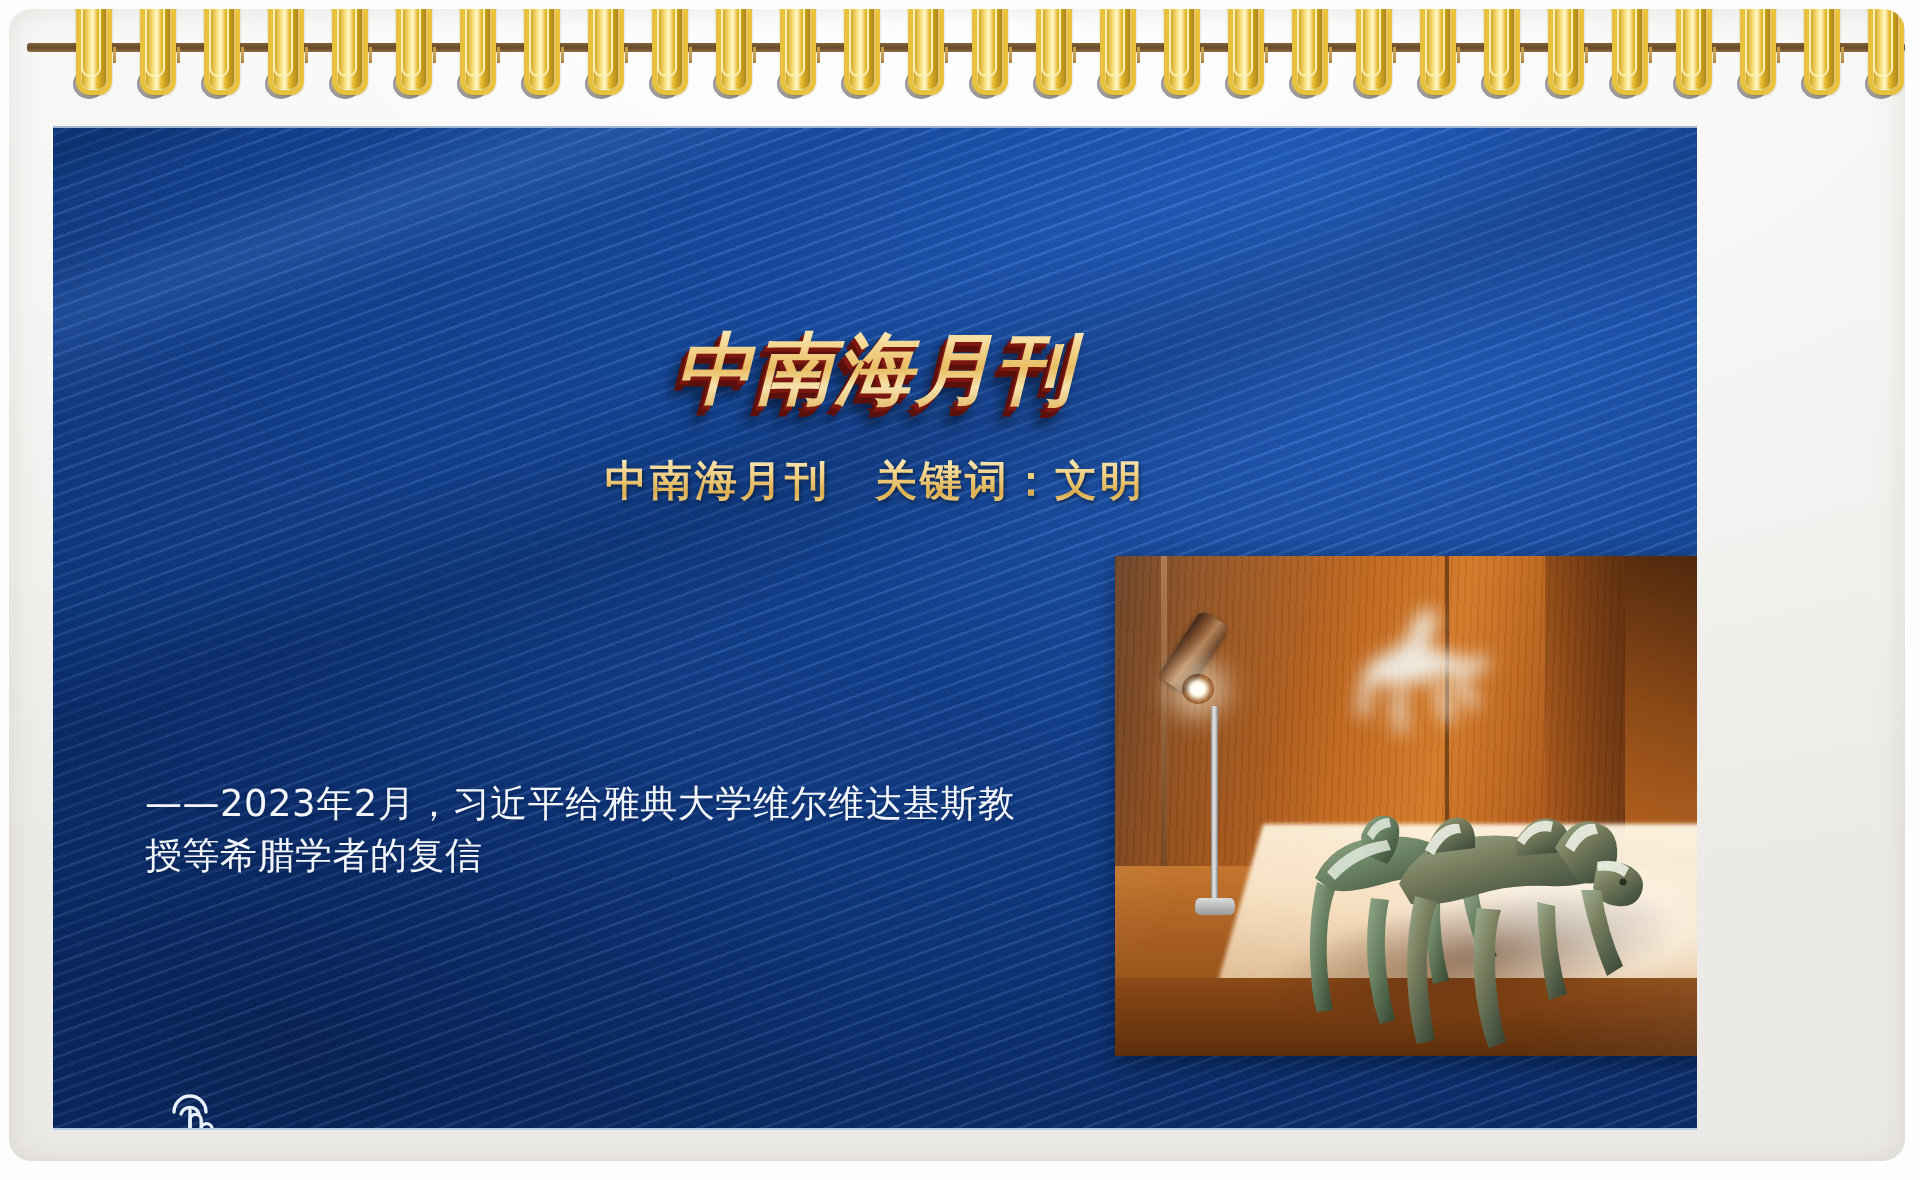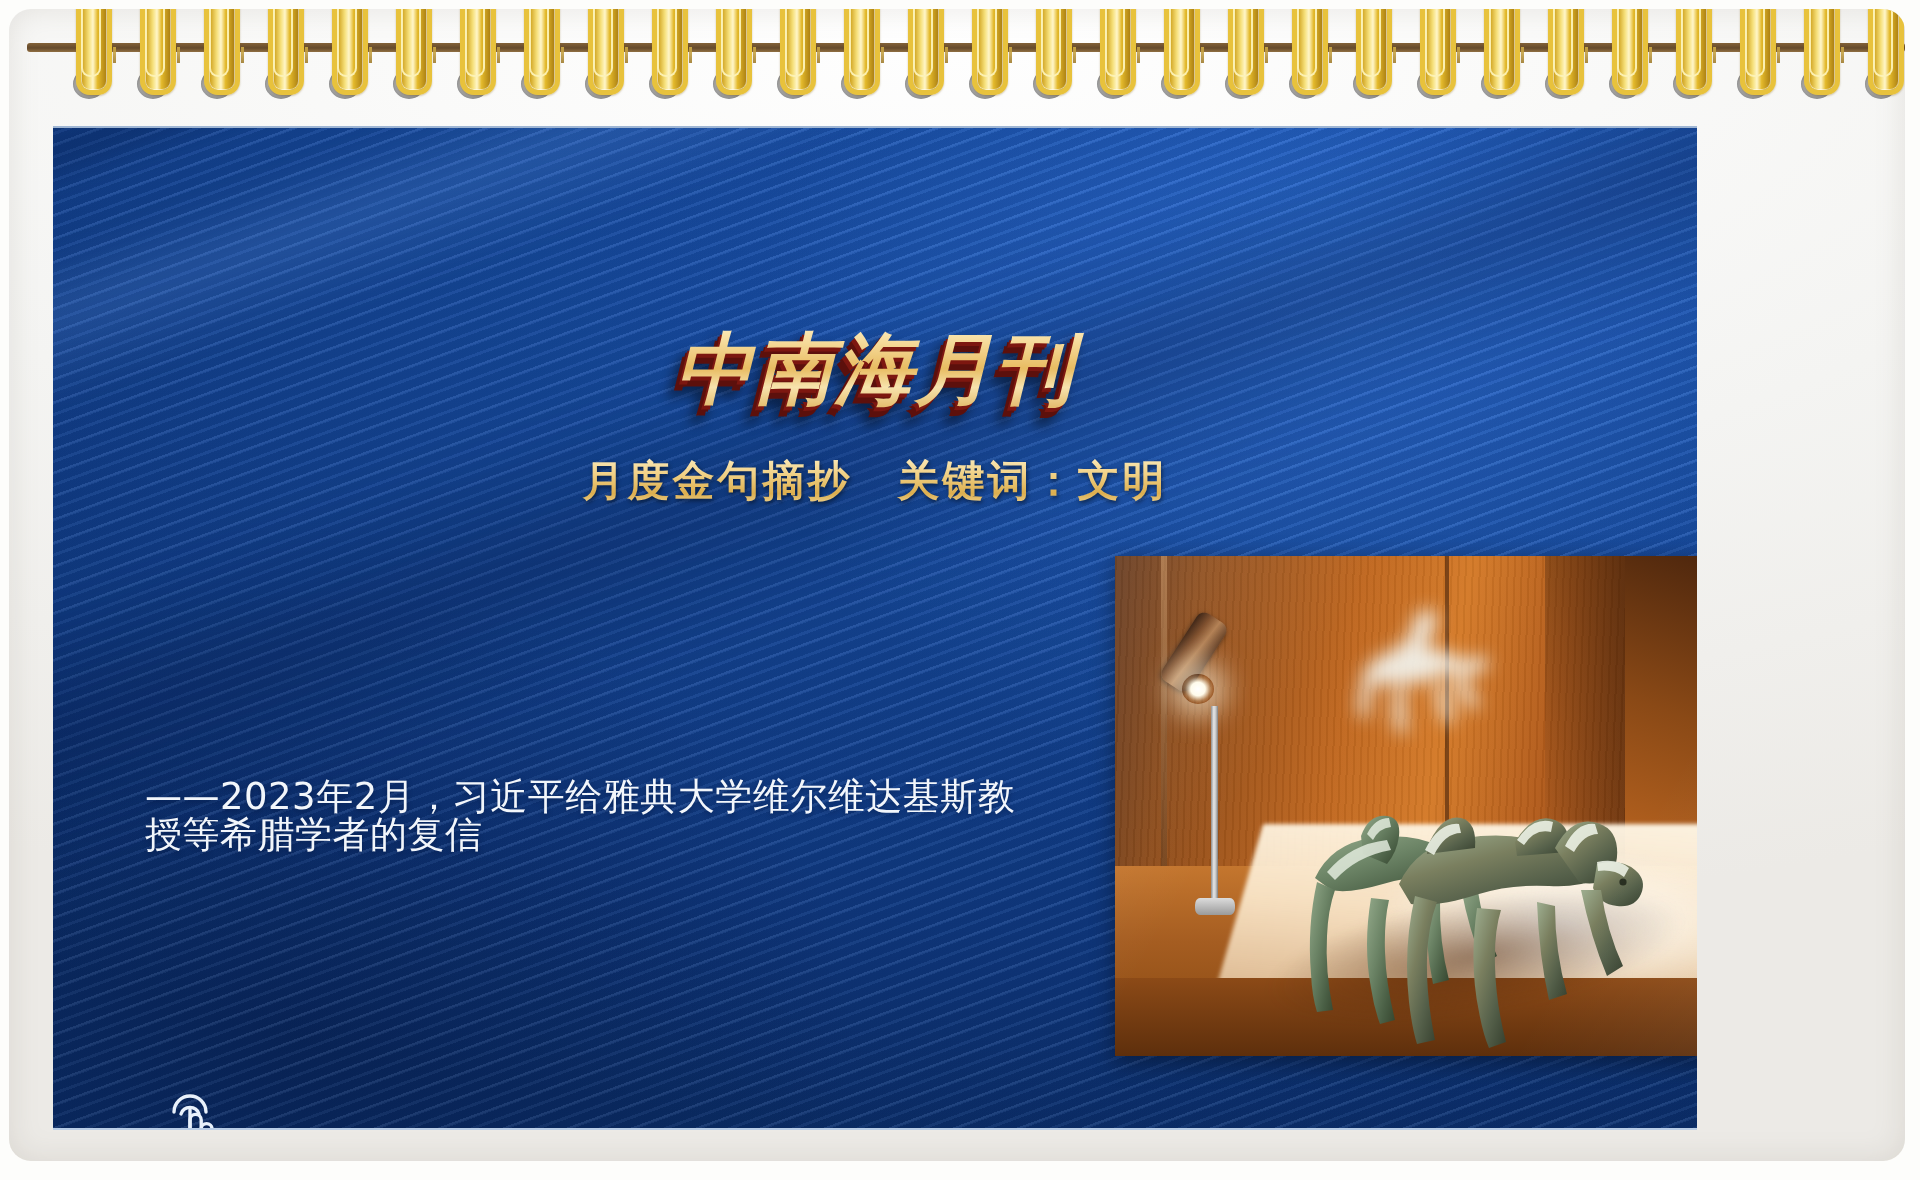--- a/index.html
+++ b/index.html
@@ -159,21 +159,21 @@
     position:absolute;left:92px;top:424px;width:900px;
     font-family:"Liberation Serif","DejaVu Serif",serif;
     font-size:43px;line-height:58px;color:#ffffff;
     text-indent:2em;text-align:justify;
     letter-spacing:.5px;
     text-shadow:0 2px 5px rgba(0,20,60,.55);
   }
   #attribution{
     position:absolute;left:92px;top:650px;width:900px;
     font-family:"DejaVu Sans","Liberation Sans",sans-serif;
-    font-size:37px;line-height:38px;color:#f2f6fb;
+    font-size:37px;line-height:52px;color:#f2f6fb;
     letter-spacing:.5px;
     text-shadow:0 2px 5px rgba(0,20,60,.5);
   }
 
   
   #tap-icon{position:absolute;left:108px;top:962px;width:70px;height:86px;}
 
   
   #photo{
     position:absolute;left:1062px;top:428px;width:660px;height:500px;
@@ -285,21 +285,21 @@
         <div class="blue-base"></div>
         <div class="glow-tr"></div>
         <div class="glow-bl"></div>
         <div class="ribs"></div>
         <div class="ribs2"></div>
         <div class="band band-b"></div>
         <div class="band band-a"></div>
         <div class="band band-c"></div>
 
         <div id="title">中南海月刊</div>
-        <div id="subtitle">月度金句摘抄　关键词：文明</div>
+        <div id="subtitle">中南海月刊　关键词：文明</div>
 
         <div id="attribution">——2023年2月，习近平给雅典大学维尔维达基斯教授等希腊学者的复信</div>
 
         <svg id="tap-icon" viewBox="0 0 70 86">
           <g fill="none" stroke="#e8f1fb" stroke-width="3.4" stroke-linecap="round" stroke-linejoin="round">
             <path d="M13 22 A16 16 0 0 1 45 22"></path>
             <path d="M20 24 A9.5 9.5 0 0 1 38 24"></path>
             <path d="M29 20 v38"></path>
             <path d="M29 58 V30 a5.6 5.6 0 0 1 11.2 0 v14"></path>
             <path d="M40.2 44 v-5 a5.4 5.4 0 0 1 10.8 0 v8"></path>

